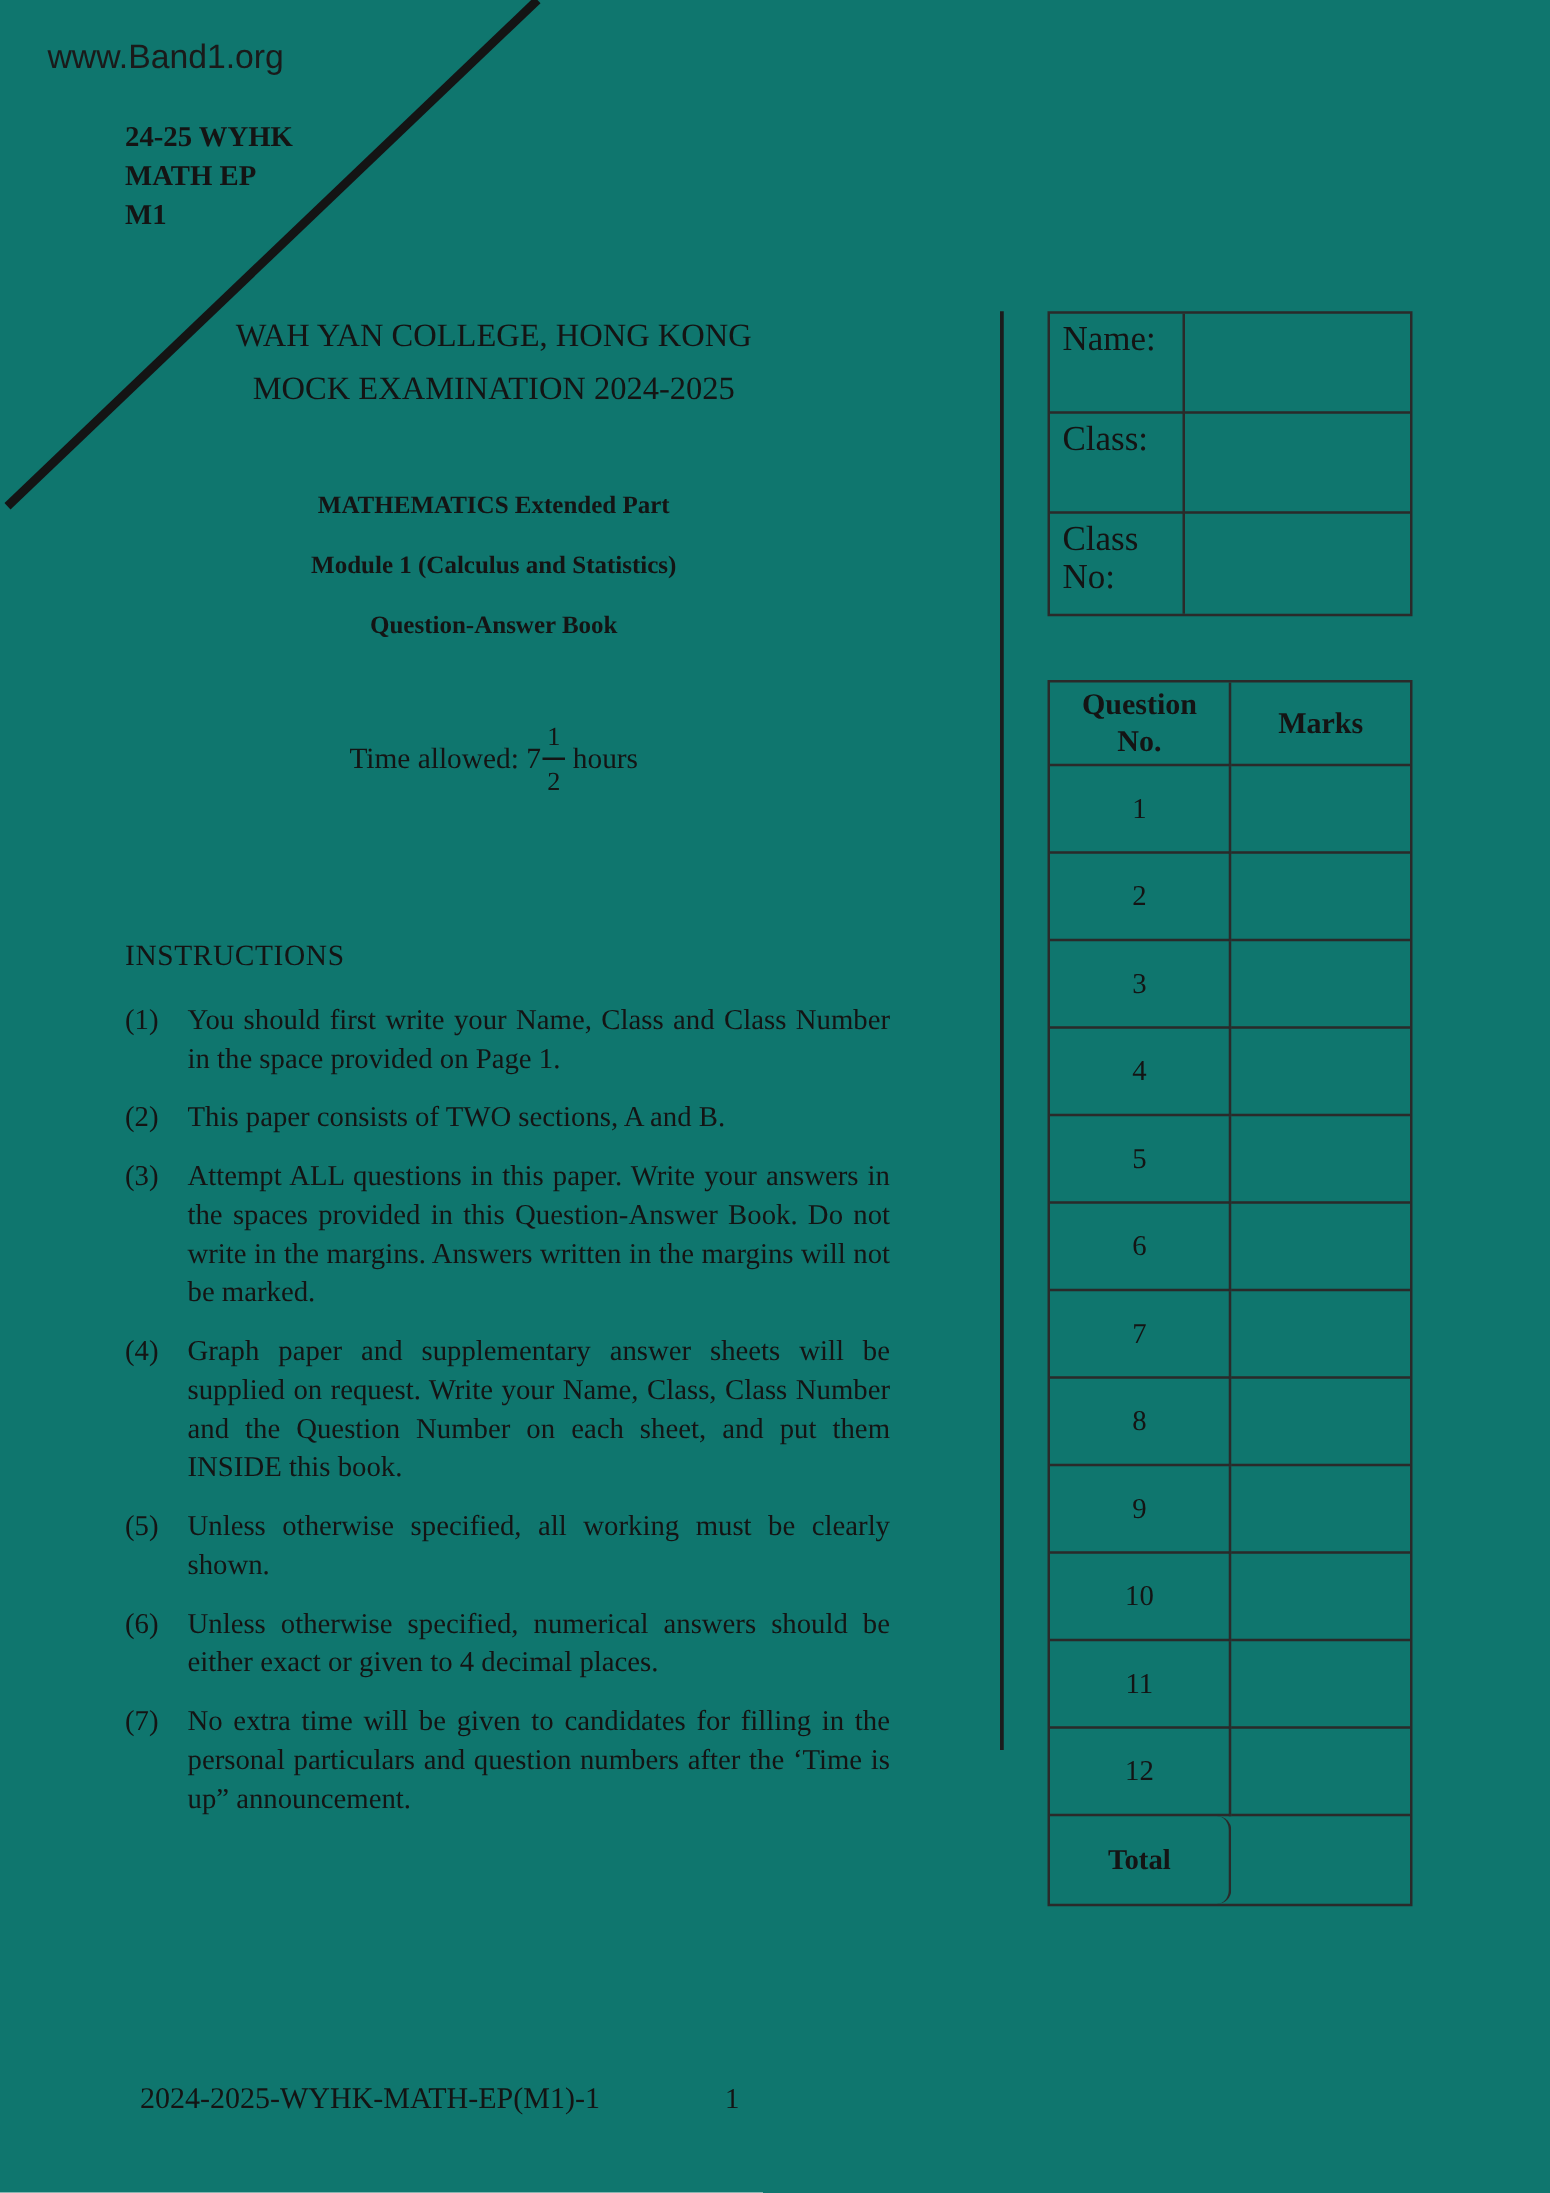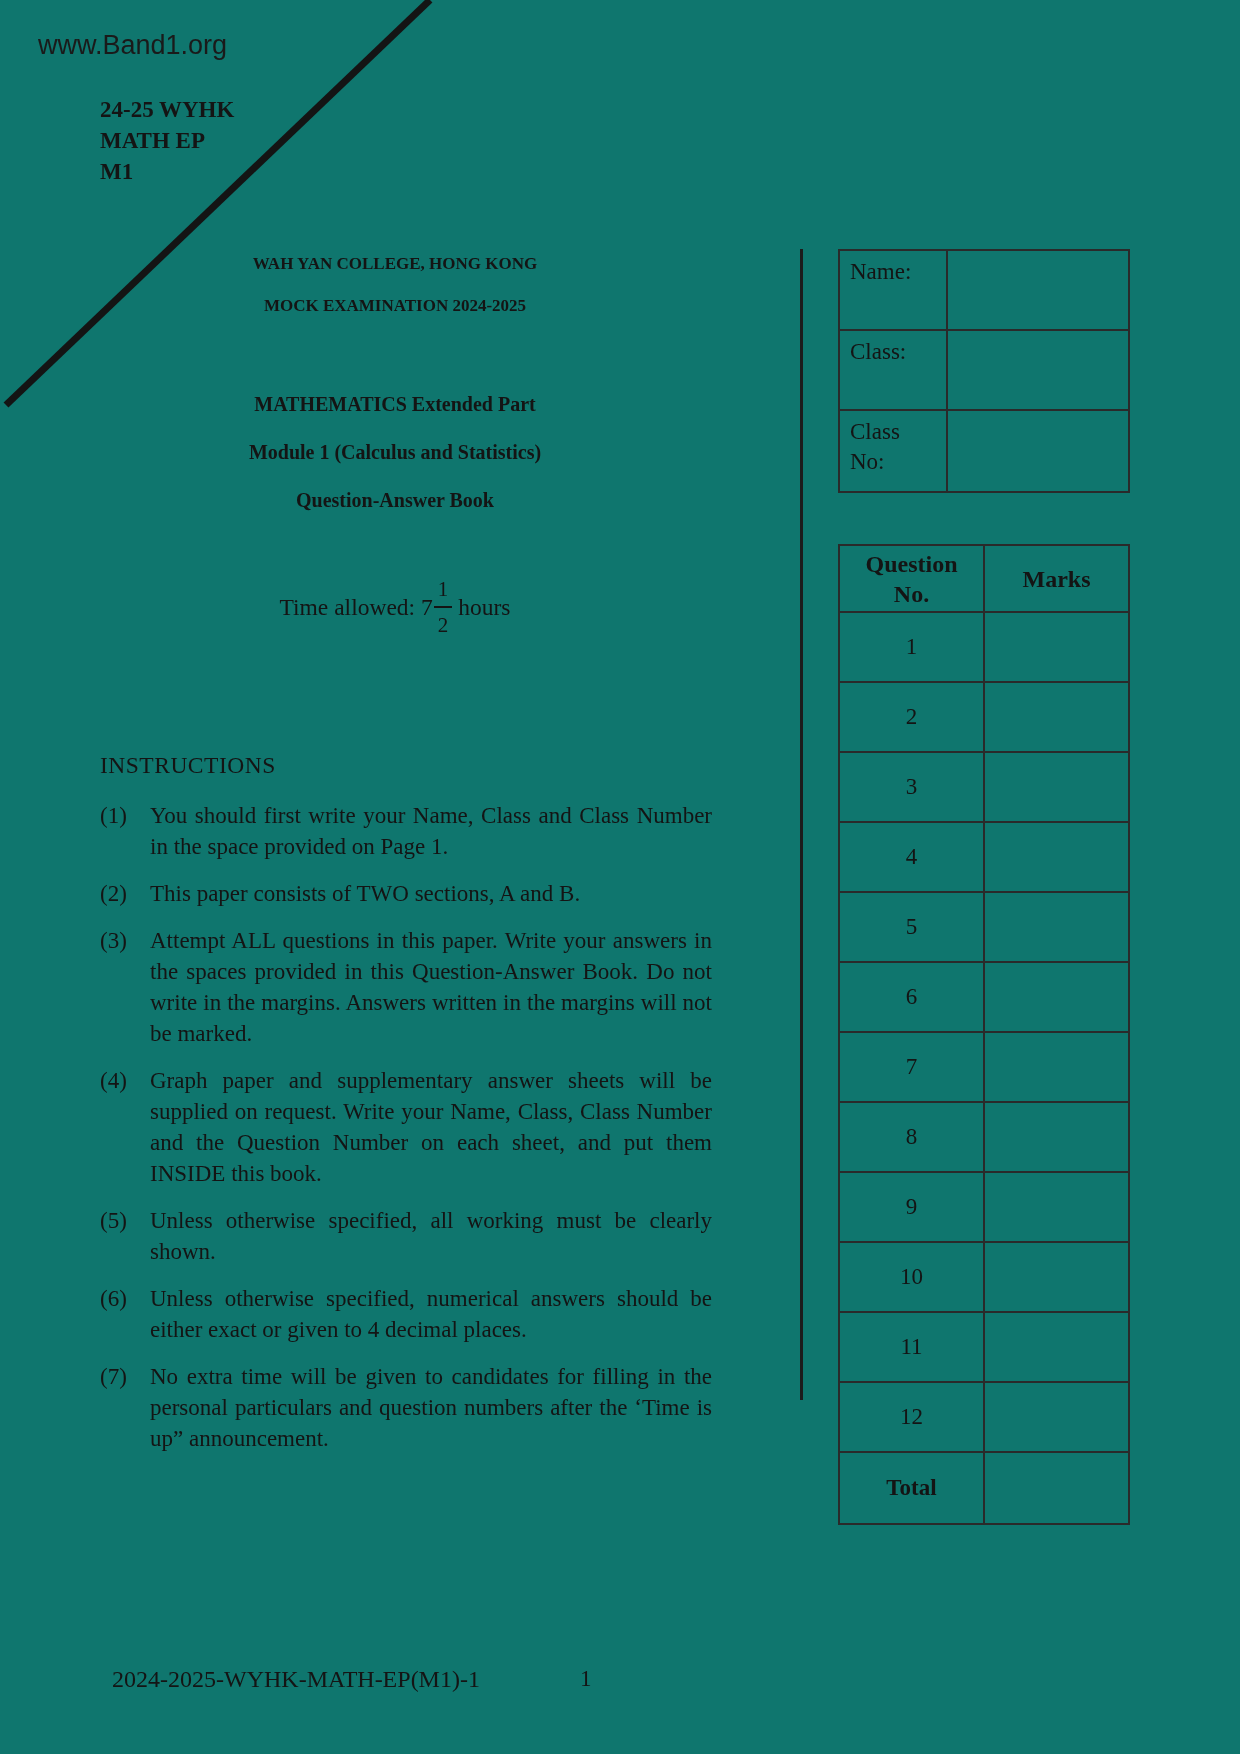--- a/index.html
+++ b/index.html
@@ -23,21 +23,21 @@
   .diagonal { left: 0; top: 0; pointer-events: none; }
 
   .exam-code {
     left: 100px; top: 94px;
     font-weight: bold; font-size: 23px; line-height: 31px;
     white-space: pre-line;
   }
 
   .title-line {
     left: 100px; width: 590px;
-    text-align: center; font-size: 17px; font-weight: bold;
+    text-align: center; font-size: 26px;
   }
   .title-line.bold { font-weight: bold; font-size: 20px; }
 
   .time-row {
     left: 100px; top: 558px; width: 590px; height: 98px;
     display: flex; align-items: center; justify-content: center;
     font-size: 23.5px;
   }
   .frac {
     display: inline-flex; flex-direction: column; align-items: center;
@@ -55,38 +55,38 @@
   .vrule { left: 800px; top: 249px; width: 3px; height: 1151px; background: #1c1c1c; }
 
   .info-table {
     left: 838px; top: 249px; width: 292px;
     border: 2px solid #2a2a2a;
     display: grid; grid-template-columns: 108px 1fr;
     box-sizing: border-box;
   }
   .info-table .cell { height: 80px; box-sizing: border-box; border-bottom: 2px solid #2a2a2a; }
   .info-table .cell.lastrow { border-bottom: none; }
-  .info-table .lbl { border-right: 2px solid #2a2a2a; padding: 6px 0 16px 10px; font-size: 23px; line-height: 30px; }
+  .info-table .lbl { border-right: 2px solid #2a2a2a; padding: 6px 0 16px 10px; font-size: 28px; line-height: 30px; }
 
   .marks-table {
     left: 838px; top: 544px; width: 292px;
     border: 2px solid #2a2a2a;
     display: grid; grid-template-columns: 145px 1fr;
     box-sizing: border-box;
   }
   .marks-table .cell {
     box-sizing: border-box; height: 70px;
     display: flex; align-items: center; justify-content: center;
     border-bottom: 2px solid #2a2a2a;
     font-size: 23px;
   }
   .marks-table .c1 { border-right: 2px solid #2a2a2a; }
   .marks-table .hdr { height: 67px; font-weight: bold; font-size: 24px; line-height: 30px; text-align: center; }
   .marks-table .hdr.c1 { padding: 0 36px; }
-  .marks-table .lastrow { border-bottom: none; }
+  .marks-table .lastrow { border-bottom: none; border-radius: 11px; }
   .marks-table .total { font-weight: bold; }
 
   .footer-code { left: 112px; top: 1666px; font-size: 24px; }
   .footer-page { left: 580px; top: 1666px; font-size: 23px; }
 </style>
 </head>
 <body>
 
 <div class="page">
 

